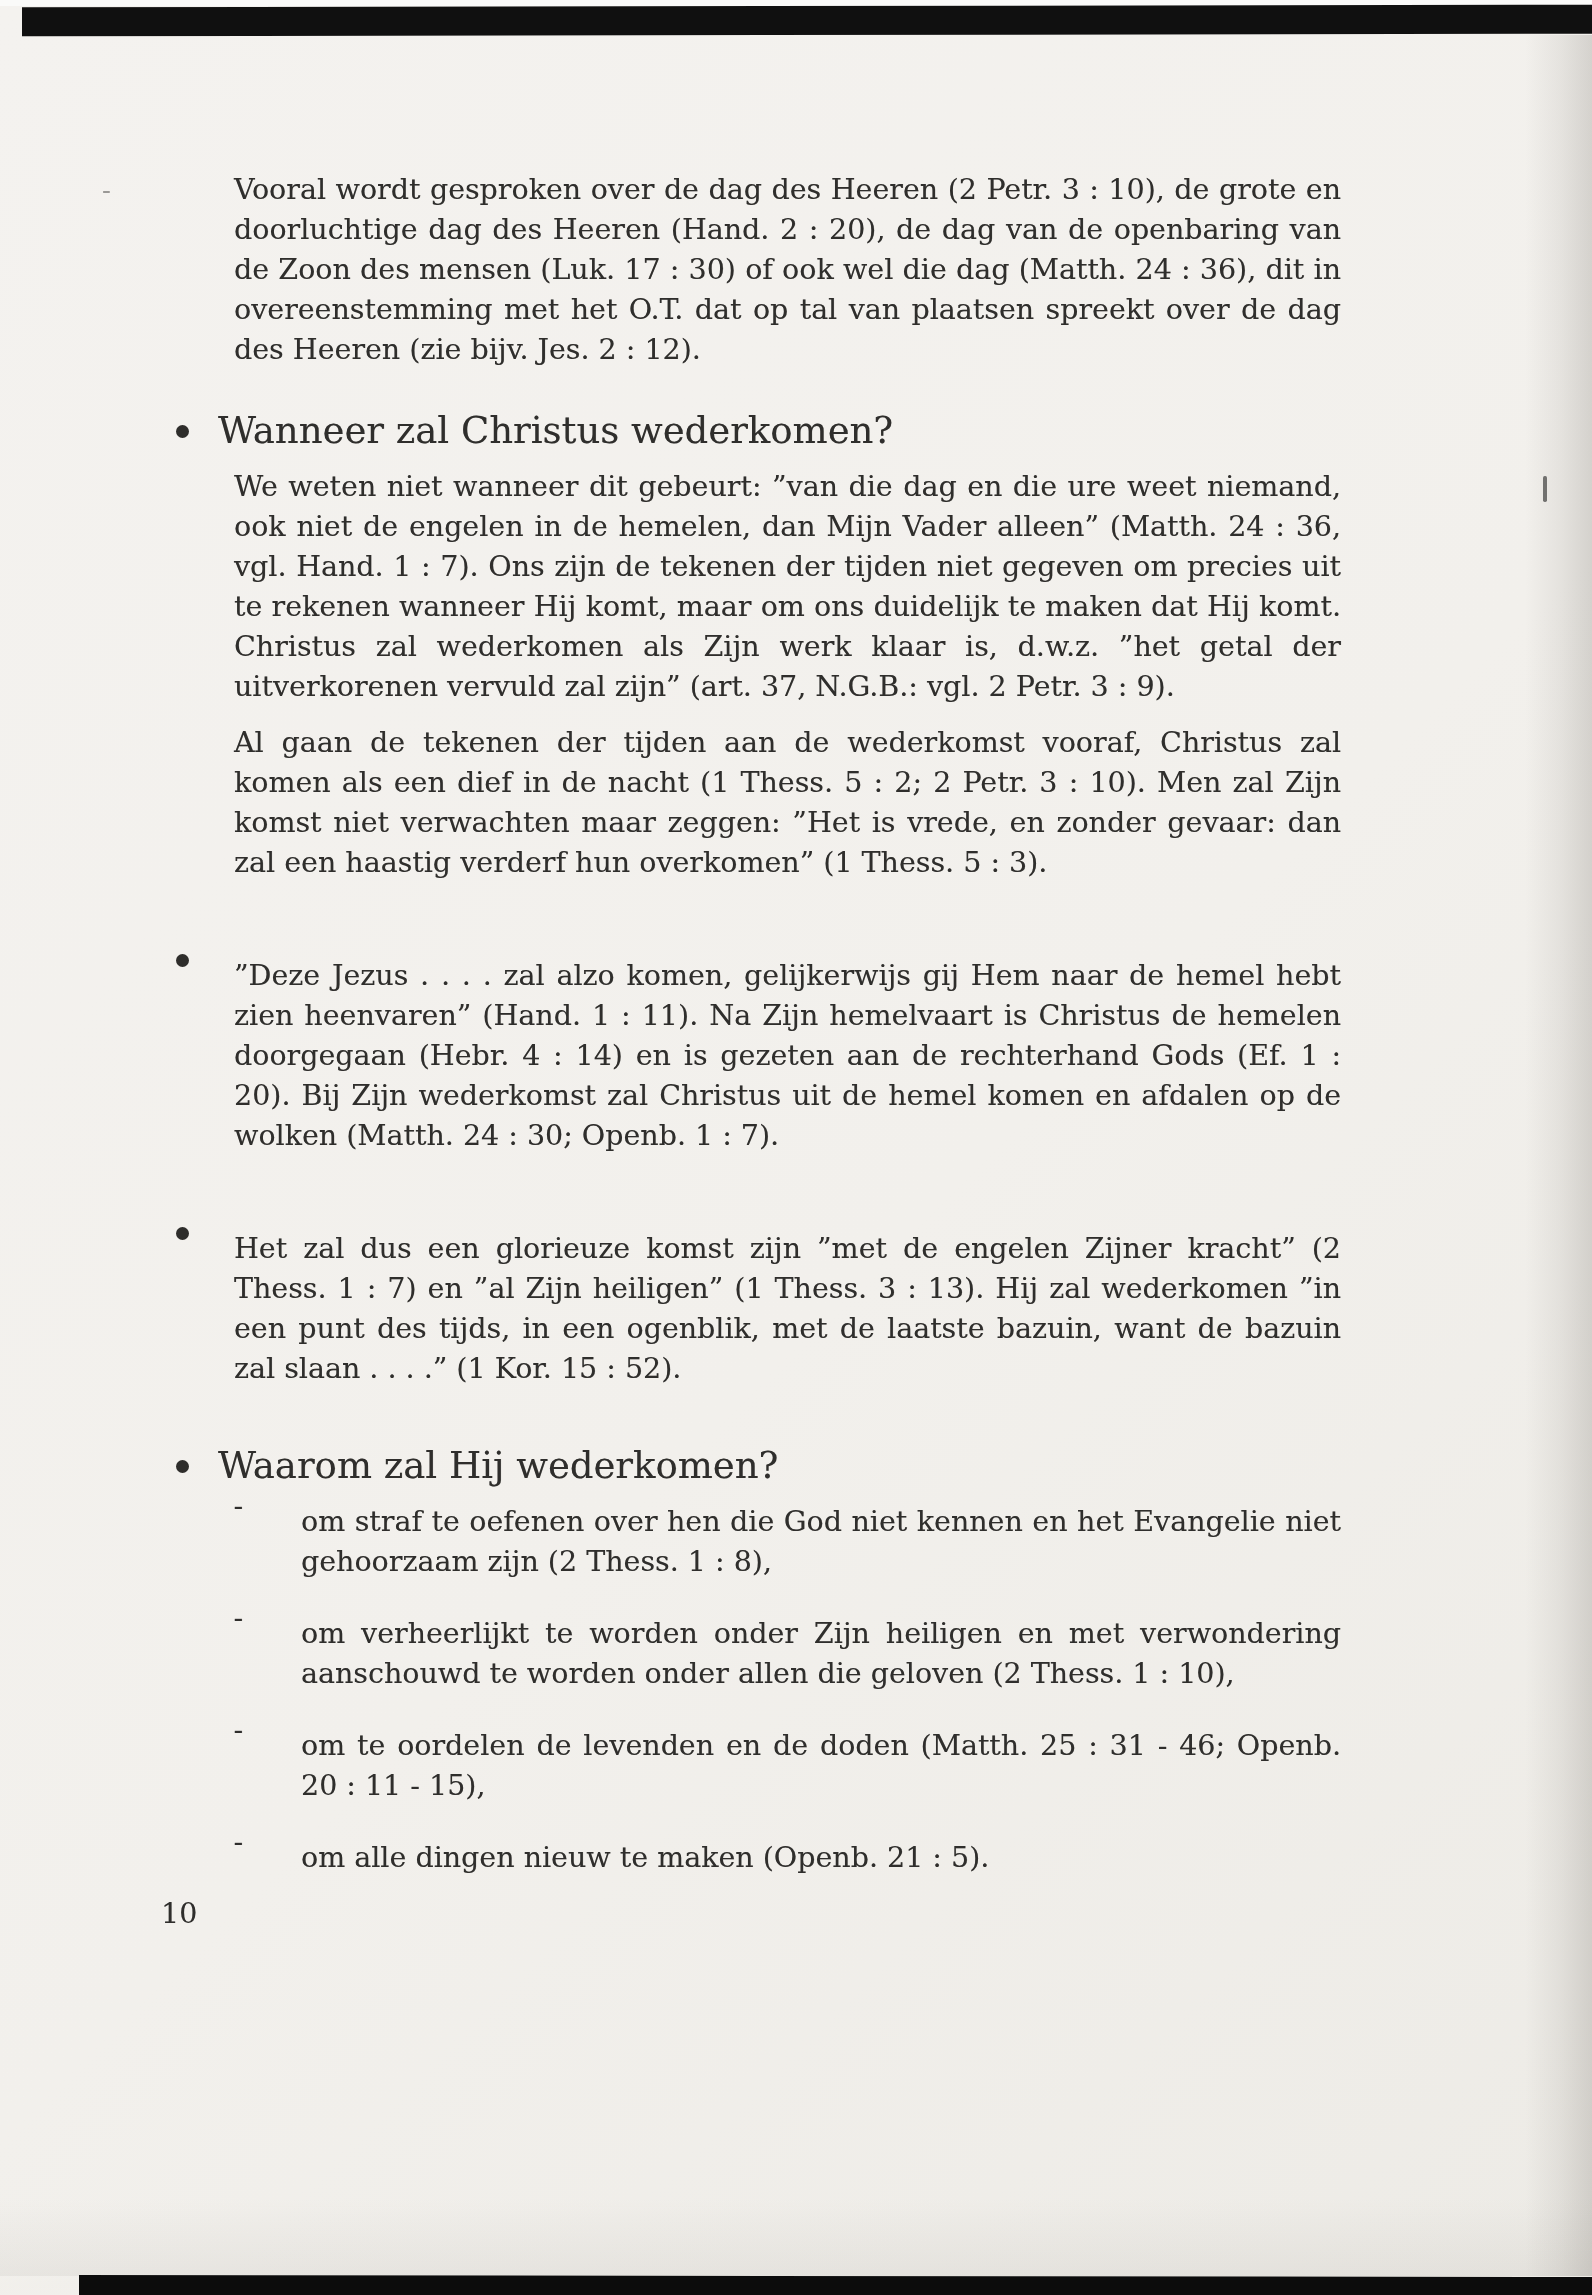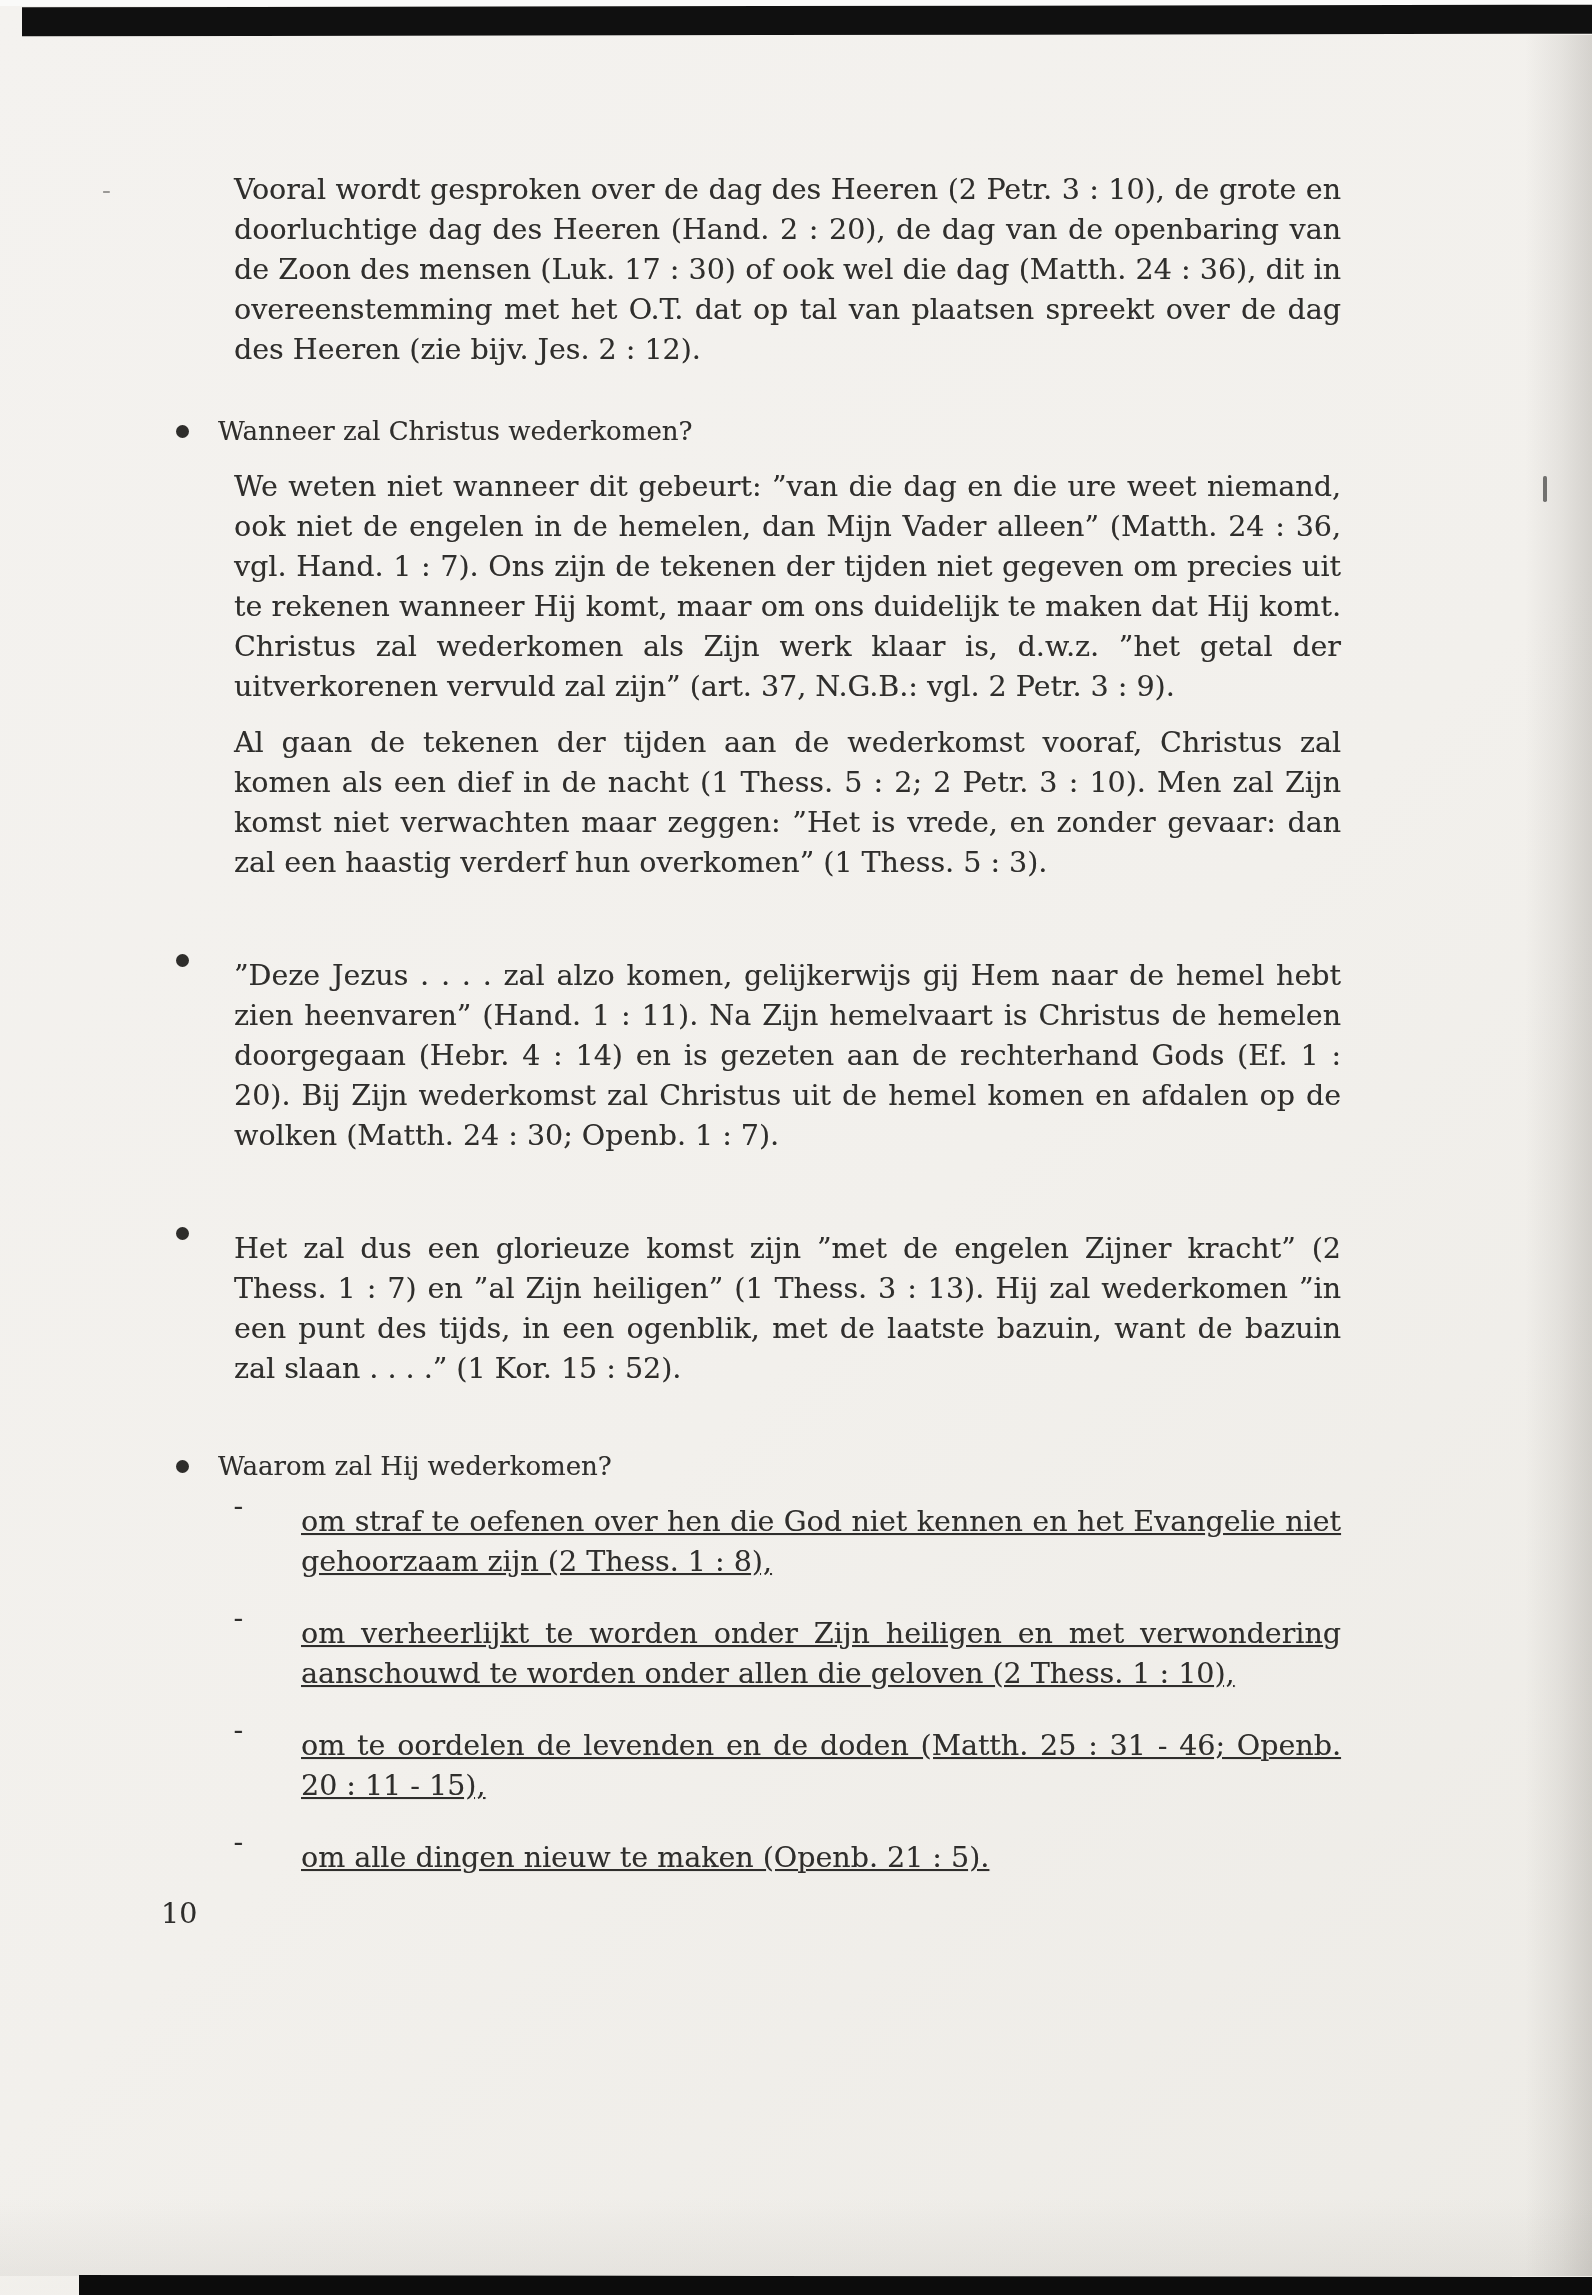--- a/index.html
+++ b/index.html
@@ -59,25 +59,25 @@
   .section { display: flex; margin-top: 41px; }
   .bullet { flex: 0 0 45px; position: relative; }
   .bullet::after {
     content: "";
     position: absolute; left: 2.6px; top: 14px;
     width: 13px; height: 13px; border-radius: 50%;
     background: #2e2d2b;
   }
   .section-body { flex: 1; min-width: 0; }
   .heading {
-    margin: 0; font-size: 26px; line-height: 40px; font-weight: 400;
+    margin: 0; font-size: 37px; line-height: 40px; font-weight: 400;
   }
   .sub-item { display: flex; }
   .sub-item .dash { flex: 0 0 67px; padding-left: 15.5px; }
-  .sub-item .item-text { flex: 1; min-width: 0; text-decoration: underline; }
+  .sub-item .item-text { flex: 1; min-width: 0; }
   .page-number { margin-left: -12px; }
 </style>
 </head>
 <body>
 
 <div class="scan">
   <div class="top-white"></div>
   <div class="bar-top"></div>
   <div class="shadow-right"></div>
   <div class="shadow-bottom"></div>

